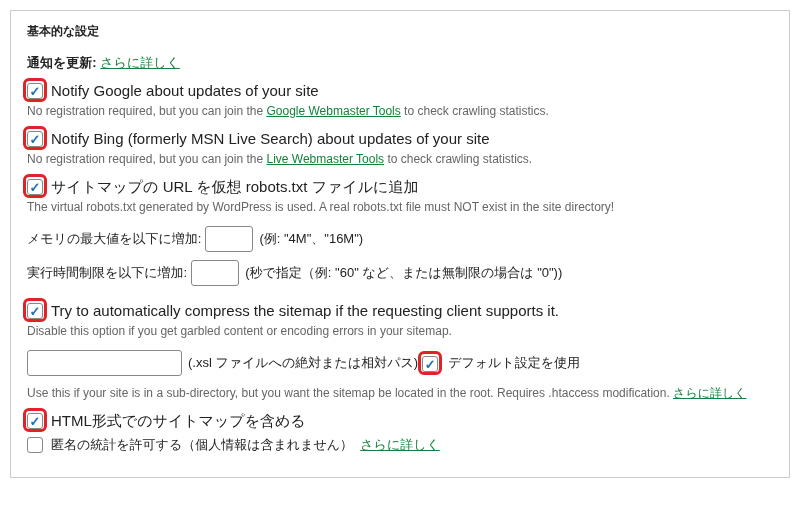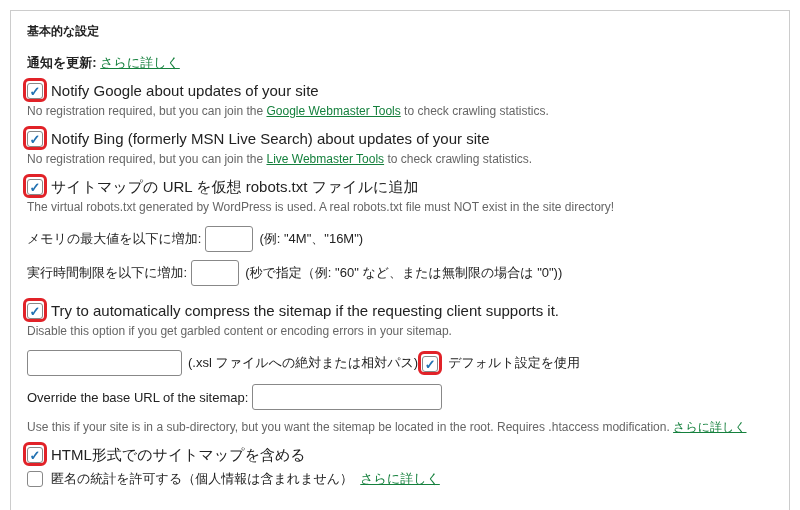--- a/index.html
+++ b/index.html
@@ -163,24 +163,20 @@
   <div class="form-line">
     <input type="text" class="text-input w-med" style="">
     <span class="hint">(.xsl ファイルへの絶対または相対パス)</span>
     <span class="inline-cb-wrap">
       <span class="checkbox checked"></span>
       <span class="highlight-ring"></span>
     </span>
     <span>デフォルト設定を使用</span>
   </div>
 
-  <div class="form-line">
-    <label>Override the base URL of the sitemap:</label>
-    <input type="text" class="text-input w-large" style="">
-  </div>
   <div class="desc">
     <span>Use this if your site is in a sub-directory, but you want the sitemap be located in the root. Requires .htaccess modification. </span><span class="link">さらに詳しく</span>
   </div>
 
   <div class="row">
     <span class="cb-wrap">
       <span class="checkbox checked"></span>
       <span class="highlight-ring"></span>
     </span>
     <span class="row-label">HTML形式でのサイトマップを含める</span>

